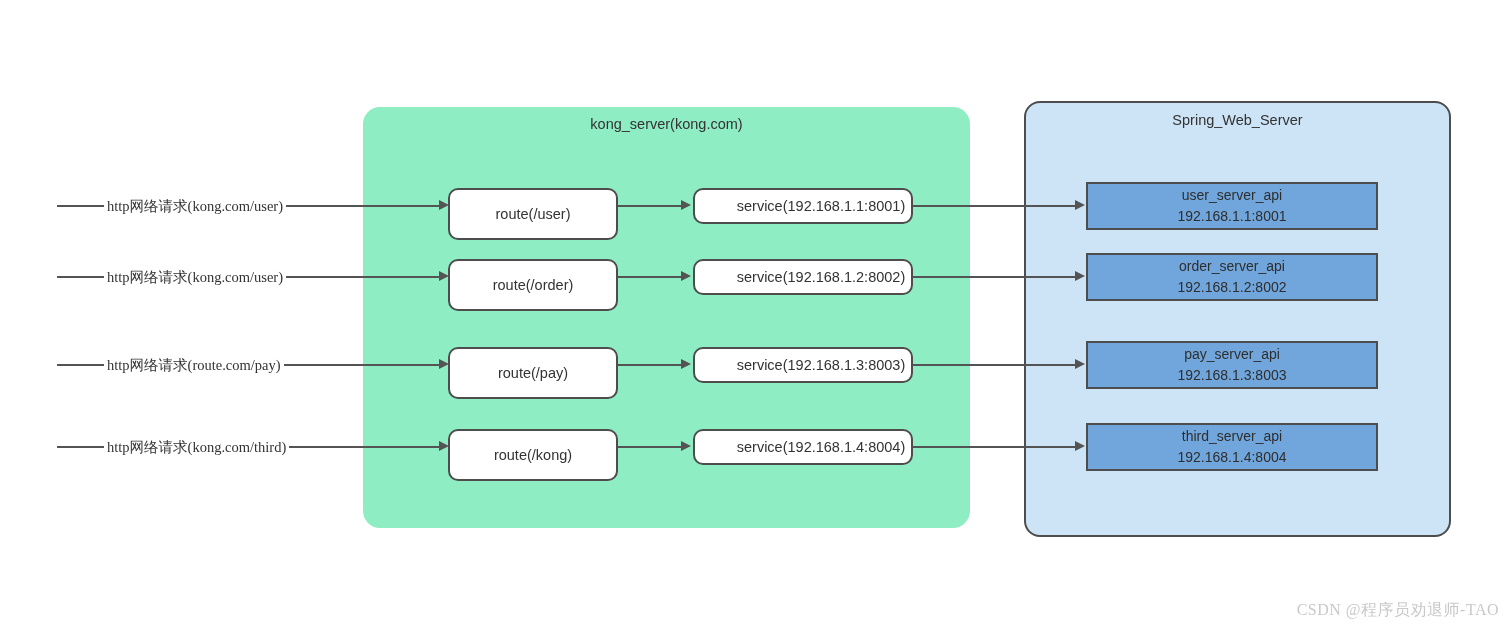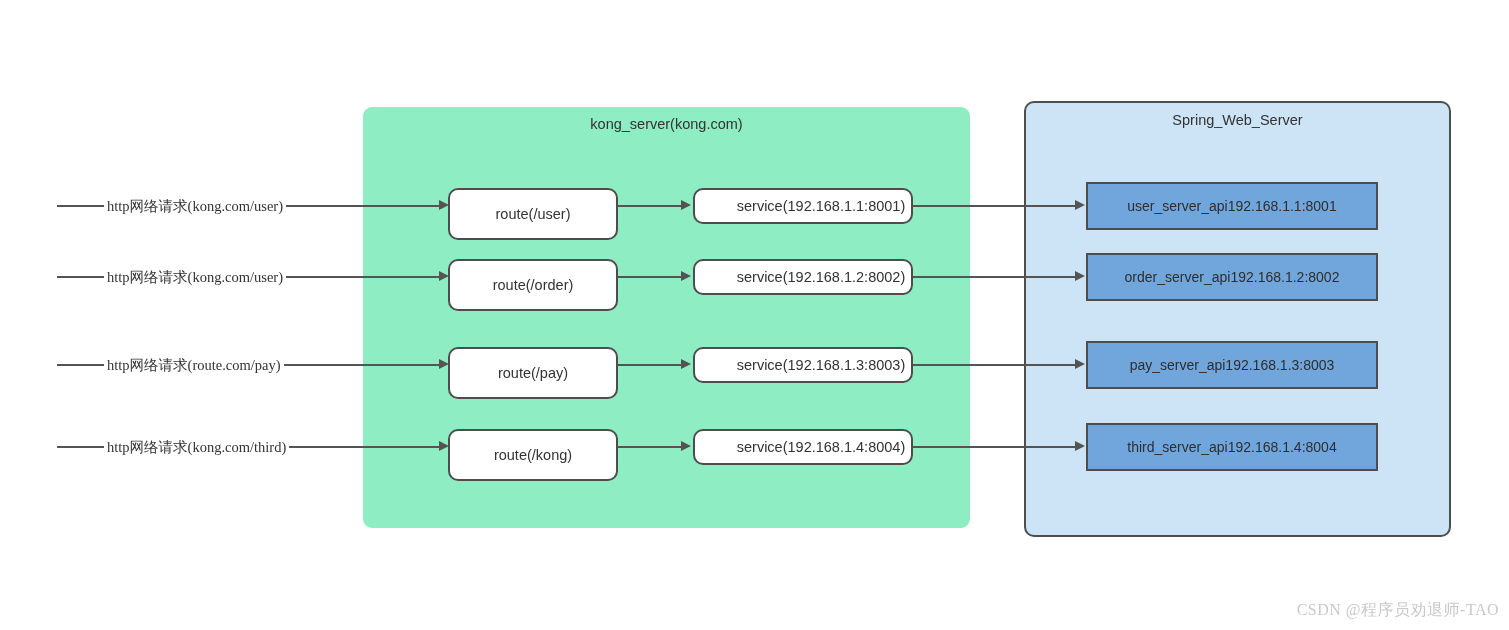--- a/index.html
+++ b/index.html
@@ -15,28 +15,28 @@
     background: #ffffff;
     overflow: hidden;
   }
 
   
   .panel { position: absolute; }
   .panel-kong {
     left: 363px; top: 107px;
     width: 607px; height: 421px;
     background: var(--kong-bg, #8EEDC3);
-    border-radius: 9px;
+    border-radius: 17px;
   }
   .panel-spring {
     left: 1024px; top: 101px;
     width: 427px; height: 436px;
     background: var(--spring-bg, #CDE4F6);
     border: 2px solid var(--stroke, #565656);
-    border-radius: 10px;
+    border-radius: 16px;
   }
   .panel-title {
     width: 100%;
     text-align: center;
     padding-top: 9px;
     font-size: 14.5px;
     color: #333333;
   }
 
   
@@ -89,21 +89,21 @@
     color: #333333;
     white-space: nowrap;
   }
   .route-box   { left: 448px; top: -18px; width: 170px; height: 52px; }
   .service-box { left: 693px; top: -18px; width: 220px; height: 36px; padding-left: 36px; }
 
   .api-box {
     left: 1086px; top: -24px;
     width: 292px; height: 48px;
     display: flex;
-    flex-direction: row;
+    flex-direction: column;
     align-items: center;
     justify-content: center;
     background: var(--api-bg, #70A6DC);
     border: 2px solid var(--stroke, #4D4D4D);
     font-size: 14px;
     line-height: 21px;
     color: #2E2E2E;
     white-space: nowrap;
   }
 

